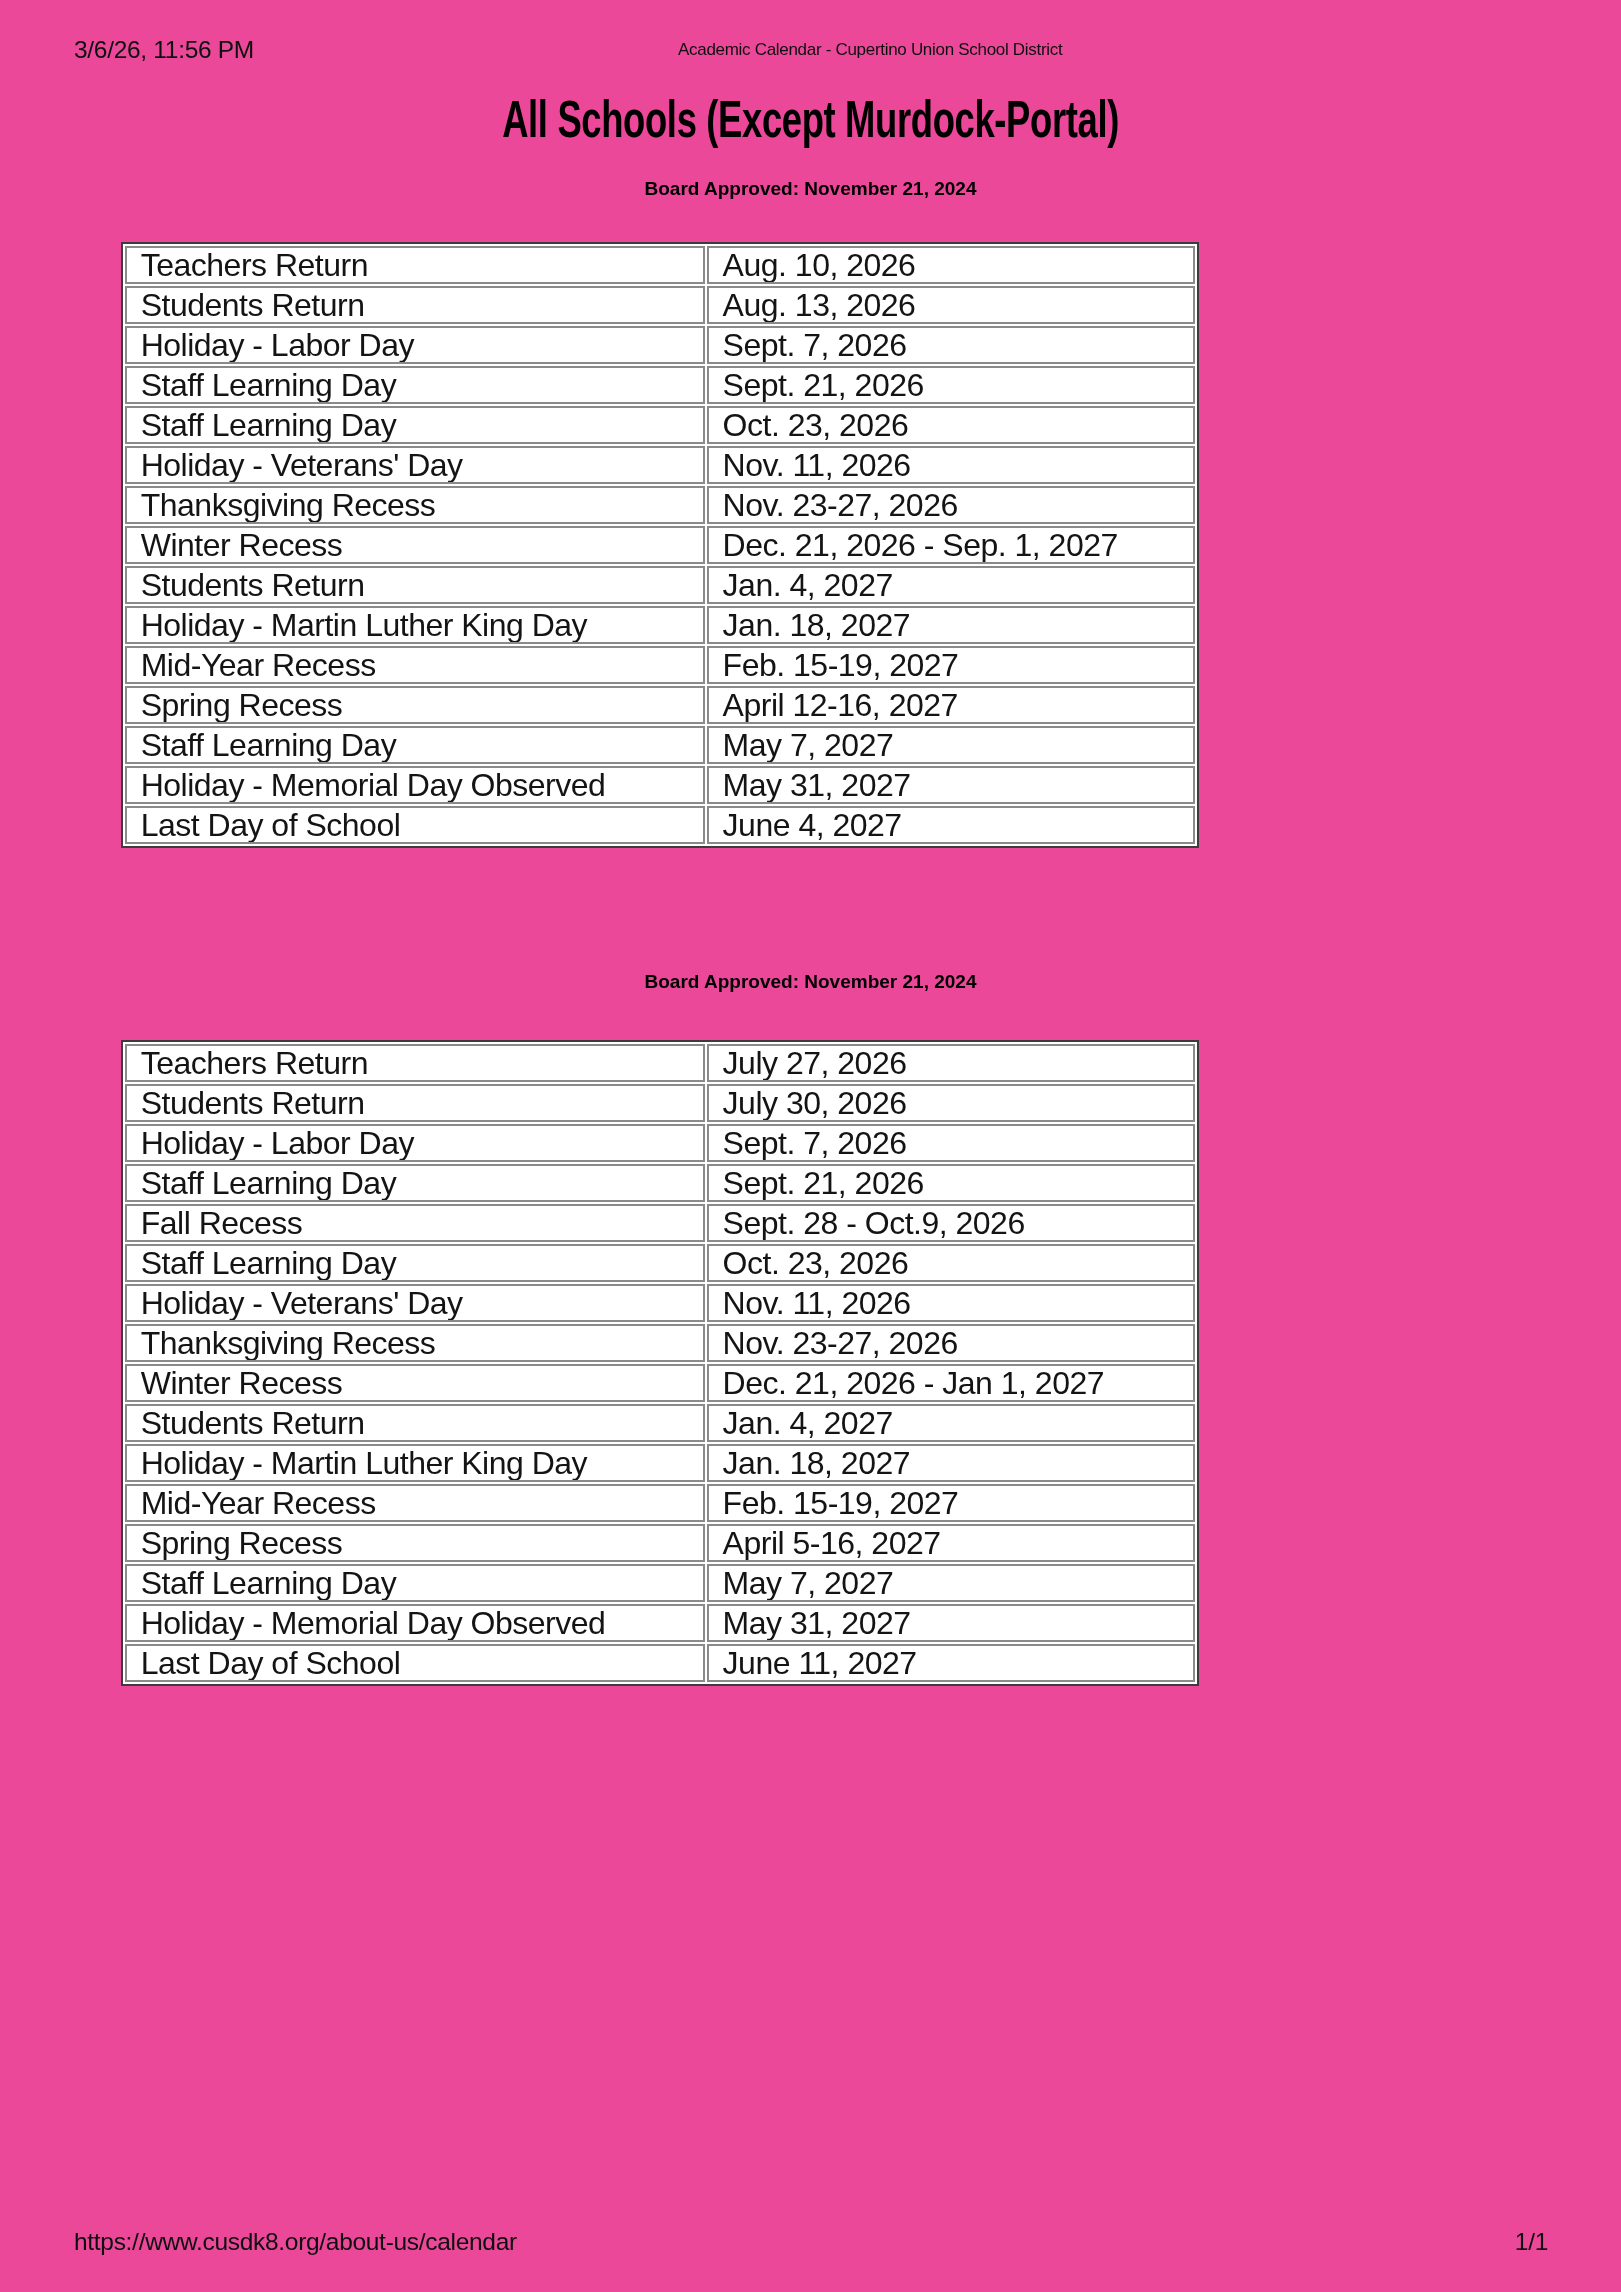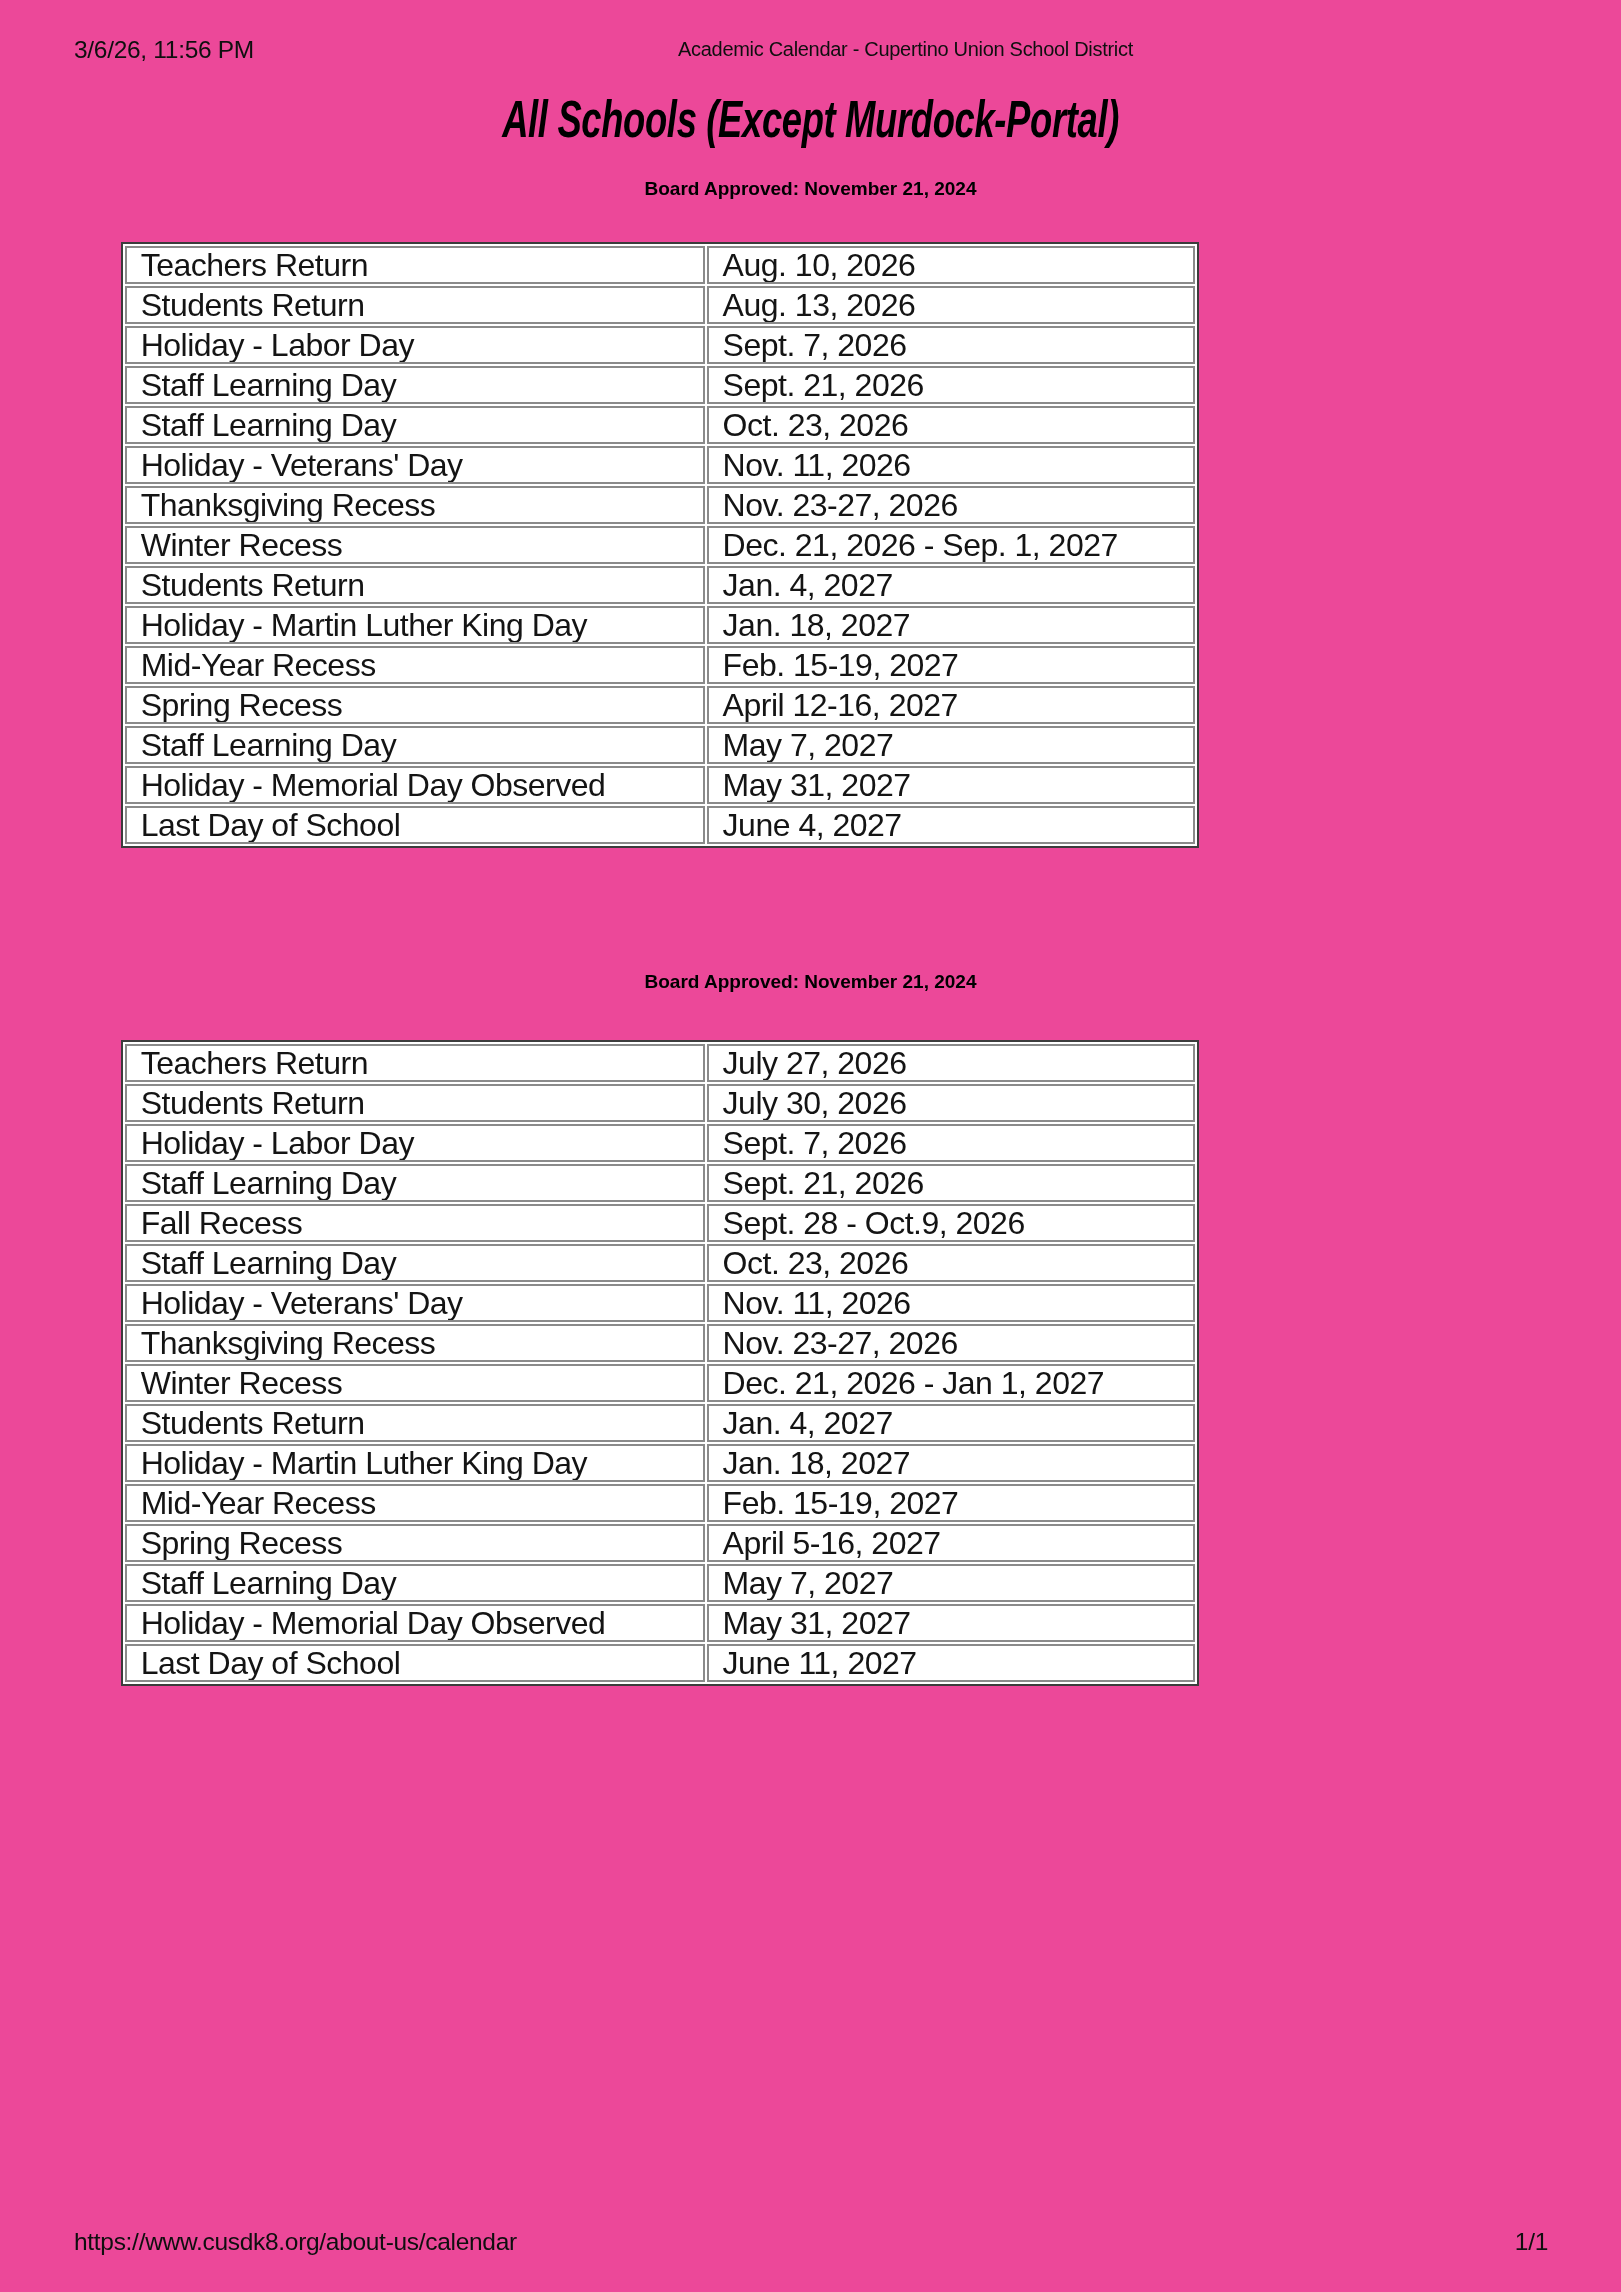--- a/index.html
+++ b/index.html
@@ -21,21 +21,21 @@
       top: 35px; left: 74px;
       font-size: 24.5px;
       line-height: 29px;
       letter-spacing: -0.3px;
       color: #0f0f0f;
       white-space: nowrap;
     }
     .print-title {
       position: absolute;
       top: 35px; left: 678px;
-      font-size: 20px;
+      font-size: 17px;
       line-height: 29px;
       letter-spacing: -0.3px;
       color: #0f0f0f;
       white-space: nowrap;
     }
     .print-url {
       position: absolute;
       top: 2227px; left: 74px;
       font-size: 24.5px;
       line-height: 29px;
@@ -63,21 +63,21 @@
       font-weight: bold;
       color: #000000;
       white-space: nowrap;
     }
     .section-heading .condensed {
       display: inline-block;
       transform: scaleX(0.70);
       transform-origin: 50% 50%;
       letter-spacing: -0.5px;
     }
-    .heading-1 { top: 88px; font-style: italic; }
+    .heading-1 { top: 88px; }
     .heading-2 { top: 879px; }
 
     .board-approved {
       position: absolute;
       left: 74px; right: 74px;
       text-align: center;
       font-size: 19px;
       line-height: 23.5px;
       font-weight: bold;
       color: #000000;

